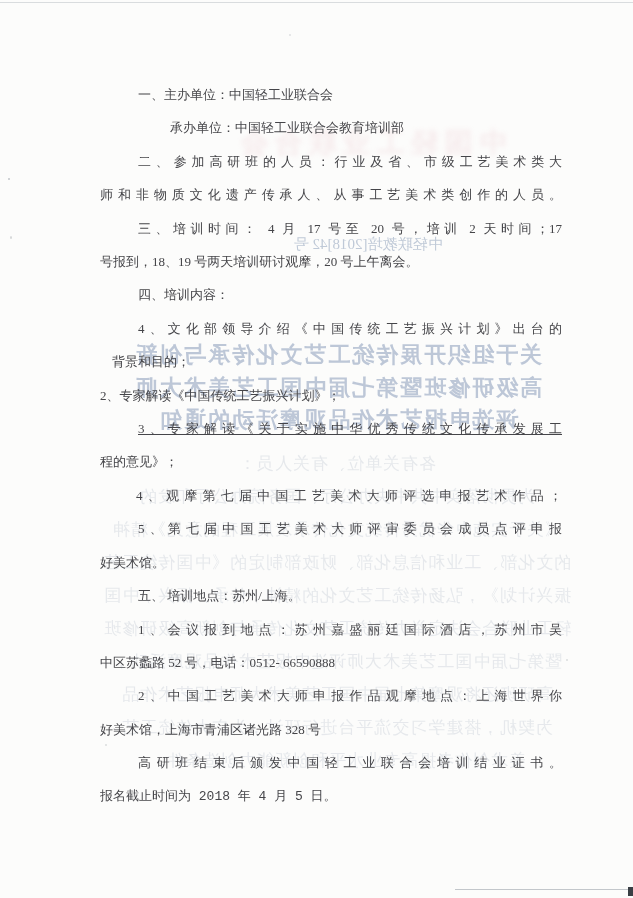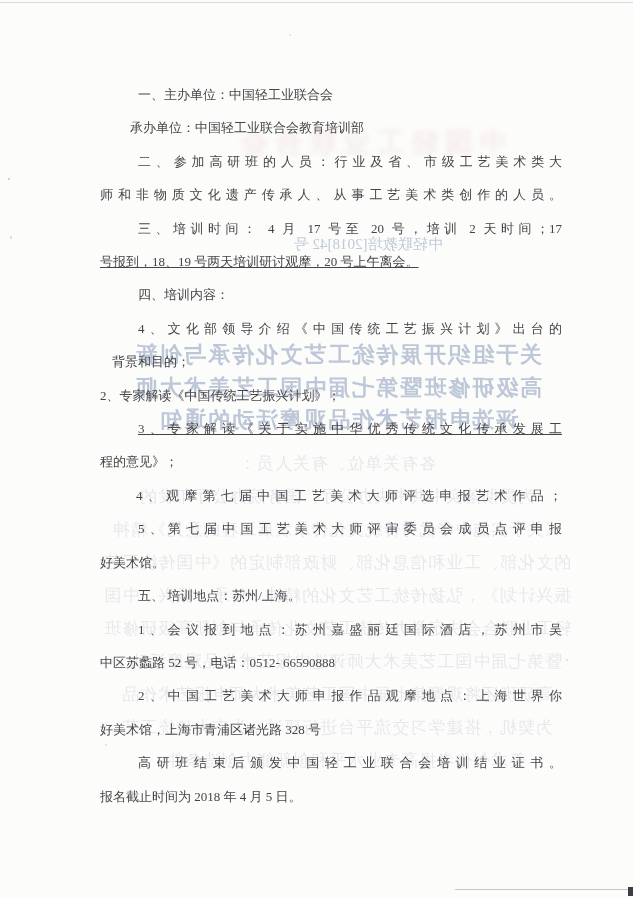--- a/index.html
+++ b/index.html
@@ -92,41 +92,41 @@
         <div class="bleed-item bleed-body-line" style="top: 617px;">轻工业联合会决定举办传统工艺文化传承与创新高级研修班</div>
         <div class="bleed-item bleed-body-line" style="top: 650px;">暨第七届中国工艺美术大师评选申报艺术作品观摩活动，</div>
         <div class="bleed-item bleed-body-line" style="top: 683px;">高研班还将观摩第七届中国工艺美术大师申报艺术作品</div>
         <div class="bleed-item bleed-body-line" style="top: 716px;">为契机，搭建学习交流平台进行研讨，为广大传统工艺</div>
         <div class="bleed-item bleed-body-line" style="top: 749px;">美术创作者提高专业水平和创新能力创造条件。</div>
       </div>
   </div>
 
   <div class="text-layer" id="doc-lines">
       <div class="doc-line" style="margin-left: 38px;">一、主办单位：中国轻工业联合会</div>
-      <div class="doc-line" style="margin-left: 30px;">承办单位：中国轻工业联合会教育培训部</div>
+      <div class="doc-line" style="margin-left: 70px;">承办单位：中国轻工业联合会教育培训部</div>
       <div class="doc-line full" style="margin-left: 38px;">二、参加高研班的人员：行业及省、市级工艺美术类大</div>
       <div class="doc-line full" style="margin-left: 0px;">师和非物质文化遗产传承人、从事工艺美术类创作的人员。</div>
       <div class="doc-line full" style="margin-left: 38px;">三、培训时间： 4 月 17 号至 20 号，培训 2 天时间；17</div>
-      <div class="doc-line" style="margin-left: 0px; text-decoration: underline;">号报到，18、19 号两天培训研讨观摩，20 号上午离会。</div>
+      <div class="doc-line" style="margin-left: 0px;">号报到，18、19 号两天培训研讨观摩，20 号上午离会。</div>
       <div class="doc-line" style="margin-left: 38px;">四、培训内容：</div>
       <div class="doc-line full" style="margin-left: 38px;">4、文化部领导介绍《中国传统工艺振兴计划》出台的</div>
       <div class="doc-line" style="margin-left: 12px;">背景和目的；</div>
       <div class="doc-line" style="">2、专家解读《中国传统工艺振兴计划》；</div>
       <div class="doc-line full" style="margin-left: 38px; text-decoration: underline;">3、专家解读《关于实施中华优秀传统文化传承发展工</div>
       <div class="doc-line" style="margin-left: 0px;">程的意见》；</div>
       <div class="doc-line full" style="margin-left: 36px;">4、观摩第七届中国工艺美术大师评选申报艺术作品；</div>
       <div class="doc-line full" style="margin-left: 38px;">5、第七届中国工艺美术大师评审委员会成员点评申报</div>
       <div class="doc-line" style="margin-left: 0px;">好美术馆。</div>
       <div class="doc-line" style="margin-left: 38px;">五、 培训地点：苏州/上海。</div>
       <div class="doc-line full" style="margin-left: 38px;">1、会议报到地点：苏州嘉盛丽廷国际酒店，苏州市吴</div>
       <div class="doc-line" style="margin-left: 0px;">中区苏蠡路 52 号，电话：0512- 66590888</div>
       <div class="doc-line full" style="margin-left: 38px;">2、中国工艺美术大师申报作品观摩地点：上海世界你</div>
       <div class="doc-line" style="margin-left: 0px;">好美术馆，上海市青浦区诸光路 328 号</div>
       <div class="doc-line full" style="margin-left: 38px;">高研班结束后颁发中国轻工业联合会培训结业证书。</div>
-      <div class="doc-line" style="margin-left: 0px;">报名截止时间为 2018 年 4 月 5 日。</div>
+      <div class="doc-line" style="margin-left: 0px; font-family: Liberation Mono, monospace;">报名截止时间为 2018 年 4 月 5 日。</div>
     </div>
 
   <div class="artifact top-edge-line"></div>
   <div class="artifact bottom-line"></div>
   <div class="artifact corner-mark"></div>
   <div class="artifact speck speck1"></div>
   <div class="artifact speck speck2"></div>
   <div class="artifact speck speck3"></div>
   <div class="artifact speck speck4"></div>
   <div class="artifact speck speck5"></div>

